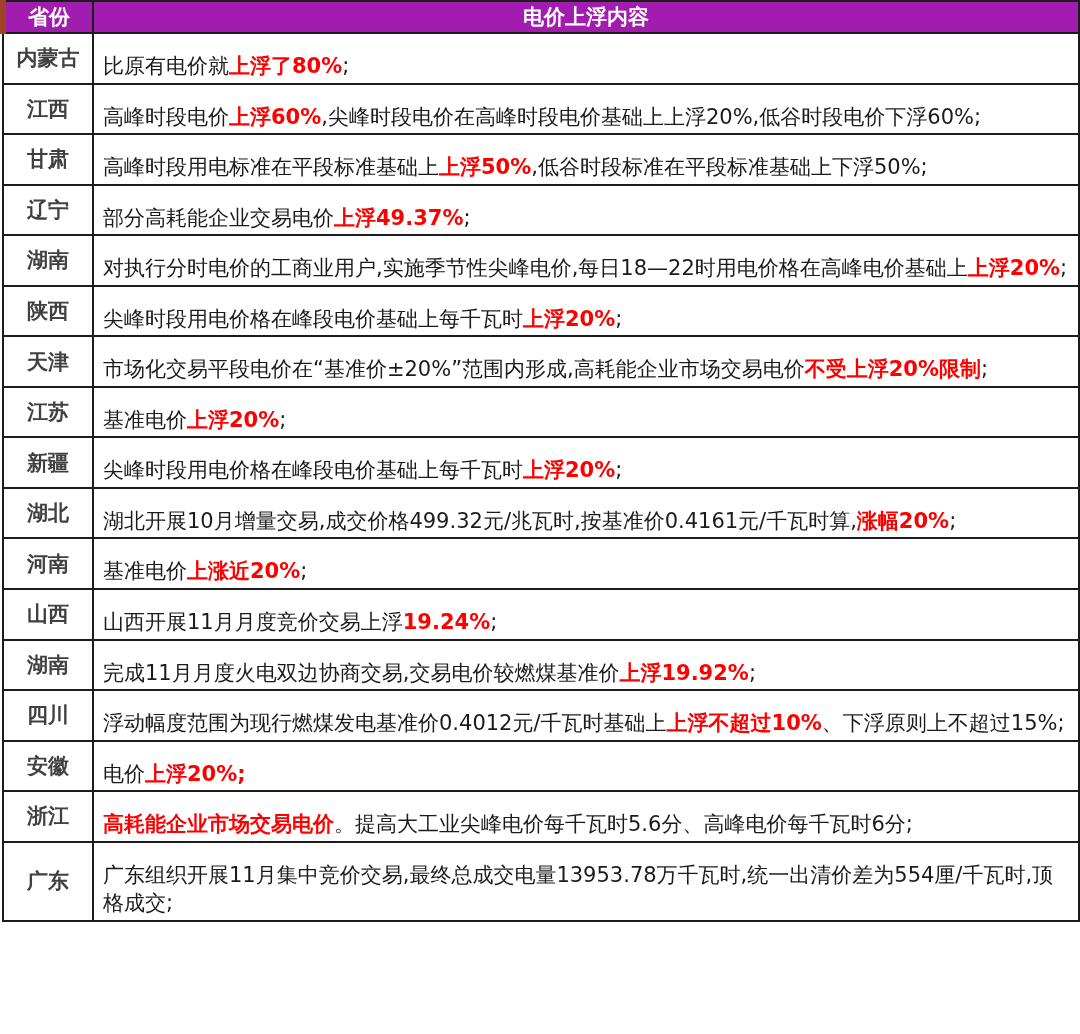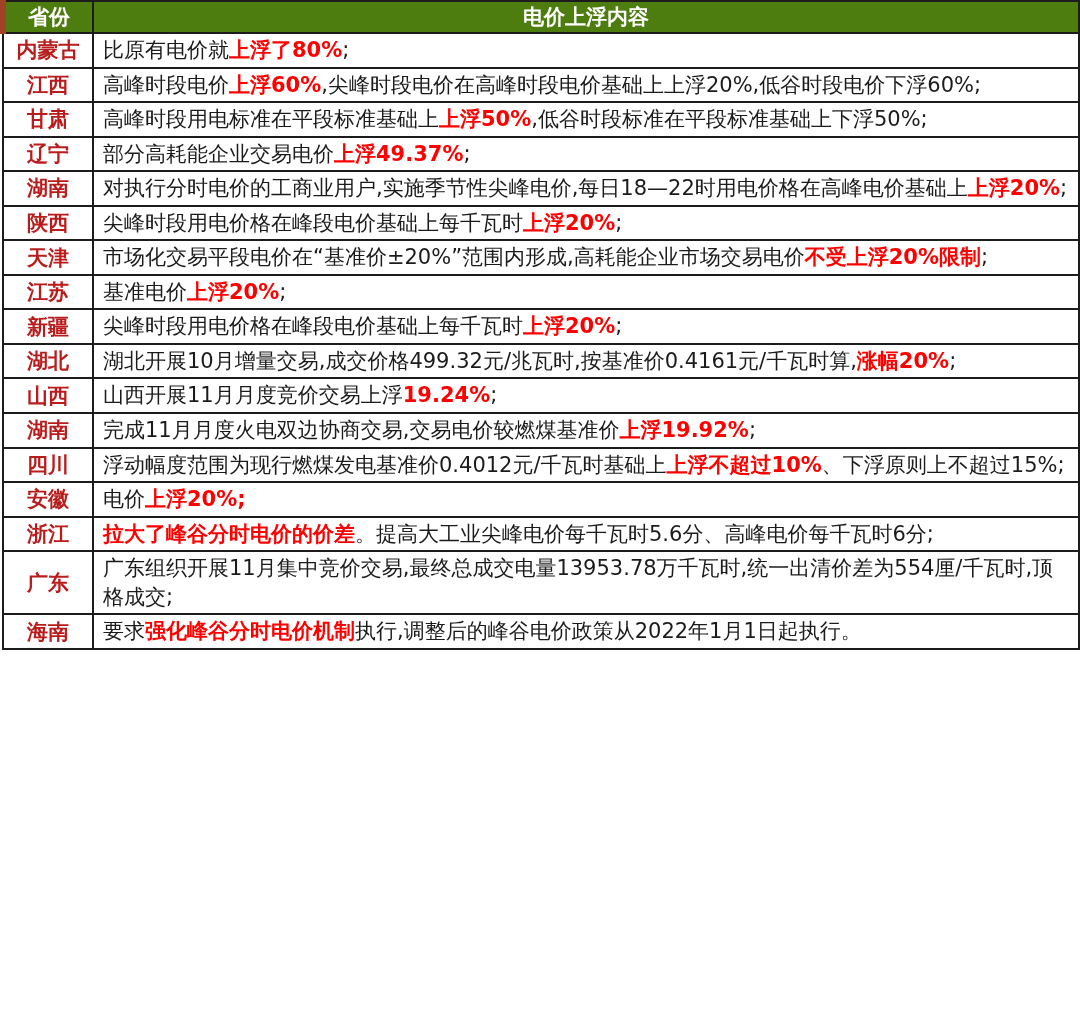--- a/index.html
+++ b/index.html
@@ -14,45 +14,45 @@
     border-collapse: collapse;
     table-layout: fixed;
   }
   .price-table col.col-province { width: 90px; }
   .price-table th, .price-table td {
     border: 2px solid #1c1c1c;
     vertical-align: middle;
     box-sizing: border-box;
   }
   .price-table thead th {
-    background: #4d7c0f;
+    background: #a21caf;
     color: #ffffff;
     font-weight: 700;
     font-size: 21px;
     height: 31px;
     padding: 1px 4px;
     text-align: center;
     margin-top: 16px;
   }
   .price-table thead th.h-province {
     border-left: 6px solid #A04226;
   }
   td.province {
     font-weight: 700;
-    color: #b91c1c;
+    color: #404040;
     font-size: 21px;
     text-align: center;
-    padding: 2px 2px;
+    padding: 8px 2px;
   }
   td.content {
     color: #1b1b1b;
     font-size: 21px;
     line-height: 1.36;
     text-align: left;
-    padding: 2px 8px 2px 9px;
+    padding: 18px 8px 2px 9px;
   }
   td.content .red {
     color: #FE0000;
     font-weight: 700;
   }
   
   tbody tr td { height: 33px; }
   
   tbody tr:nth-child(20) td { height: 84px; }
 </style>
@@ -105,41 +105,41 @@
       </tr>
       <tr>
         <td class="province">新疆</td>
         <td class="content"><span>尖峰时段用电价格在峰段电价基础上每千瓦时</span><span class="red">上浮20%</span><span>;</span></td>
       </tr>
       <tr>
         <td class="province">湖北</td>
         <td class="content"><span>湖北开展10月增量交易,成交价格499.32元/兆瓦时,按基准价0.4161元/千瓦时算,</span><span class="red">涨幅20%</span><span>;</span></td>
       </tr>
       <tr>
+        <td class="province">河南</td>
+        <td class="content"><span>基准电价</span><span class="red">上涨近20%</span><span>;</span></td>
+      </tr>
+      <tr>
         <td class="province">山西</td>
         <td class="content"><span>山西开展11月月度竞价交易上浮</span><span class="red">19.24%</span><span>;</span></td>
       </tr>
       <tr>
         <td class="province">湖南</td>
         <td class="content"><span>完成11月月度火电双边协商交易,交易电价较燃煤基准价</span><span class="red">上浮19.92%</span><span>;</span></td>
       </tr>
       <tr>
         <td class="province">四川</td>
         <td class="content"><span>浮动幅度范围为现行燃煤发电基准价0.4012元/千瓦时基础上</span><span class="red">上浮不超过10%</span><span>、下浮原则上不超过15%;</span></td>
       </tr>
       <tr>
         <td class="province">安徽</td>
         <td class="content"><span>电价</span><span class="red">上浮20%;</span></td>
       </tr>
       <tr>
         <td class="province">浙江</td>
-        <td class="content"><span class="red">拉大了峰谷分时电价的价差</span><span>。提高大工业尖峰电价每千瓦时5.6分、高峰电价每千瓦时6分;</span></td>
+        <td class="content"><span class="red">高耗能企业市场交易电价</span><span>。提高大工业尖峰电价每千瓦时5.6分、高峰电价每千瓦时6分;</span></td>
       </tr>
       <tr>
         <td class="province">广东</td>
         <td class="content"><span>广东组织开展11月集中竞价交易,最终总成交电量13953.78万千瓦时,统一出清价差为554厘/千瓦时,顶格成交;</span></td>
       </tr>
-      <tr>
-        <td class="province">海南</td>
-        <td class="content"><span>要求</span><span class="red">强化峰谷分时电价机制</span><span>执行,调整后的峰谷电价政策从2022年1月1日起执行。</span></td>
-      </tr>
     </tbody>
 </table>
 
 </body></html>

